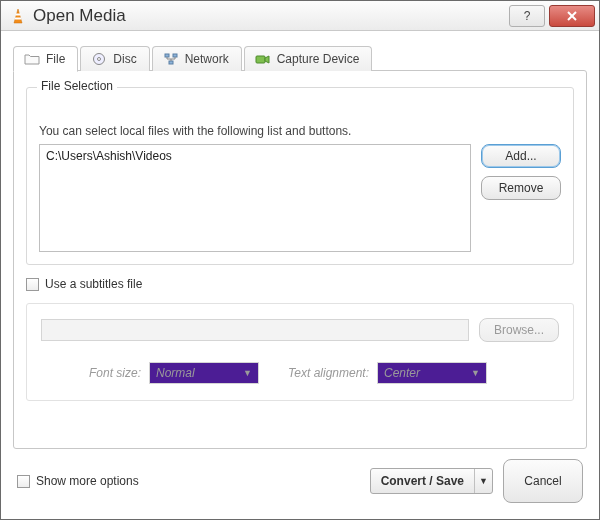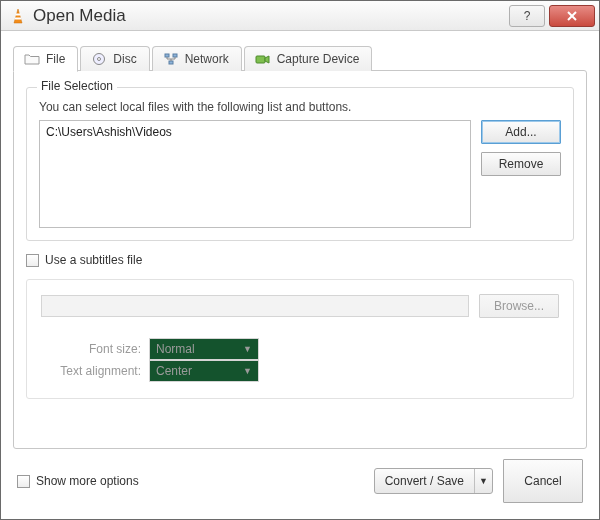--- a/index.html
+++ b/index.html
@@ -124,21 +124,21 @@
     padding: 4px 6px;
     color: #222;
     overflow: auto;
   }
   .file-actions { display: flex; flex-direction: column; gap: 8px; }
   .btn {
     min-width: 80px;
     height: 24px;
     border: 1px solid #a9a9a9;
     background: linear-gradient(to bottom,#fcfcfc,#e8e8e8);
-    border-radius: 1px;
+    border-radius: 8px;
     display: inline-flex;
     align-items: center;
     justify-content: center;
     color: #333;
     cursor: pointer;
     padding: 0 10px;
   }
   .btn.focus {
     border-color: #5a9fd4;
     box-shadow: 0 0 0 1px #9cc8ea inset;
@@ -161,49 +161,50 @@
     height: 22px;
     border: 1px solid #d5d5d5;
     background: #f3f3f3;
   }
   .btn.disabled {
     color: #9a9a9a;
     border-color: #d0d0d0;
     background: linear-gradient(to bottom,#f7f7f7,#eeeeee);
     cursor: default;
   }
-  .form2 { margin-top: 20px; display: flex; flex-direction: column; gap: 0; }
+  .form2 { margin-top: 20px; display: flex; gap: 10px; font-style: italic; }
   .form2 .frow { display: flex; align-items: center; gap: 8px; }
   .form2 .flabel { width: 100px; text-align: right; color: #9a9a9a; }
   .combo {
     height: 22px; width: 110px;
     border: 1px solid #d5d5d5;
-    background: #14532d;
+    background: #4c1d95;
     display: flex; align-items: center; justify-content: space-between;
     padding: 0 6px; color: #9a9a9a;
   }
   .combo .caret { font-size: 9px; color: #9a9a9a; }
   .bottom-row {
     display: flex;
     align-items: center;
     padding: 10px 4px 6px 4px;
   }
   .bottom-row .spacer { flex: 1; }
   .split-btn {
     display: inline-flex;
     border: 1px solid #a9a9a9;
     border-radius: 3px;
     background: linear-gradient(to bottom,#fcfcfc,#e8e8e8);
     height: 26px;
     overflow: hidden;
+    font-weight: bold;
   }
   .split-btn .main { padding: 0 10px; display:flex; align-items:center; cursor:pointer; }
   .split-btn .drop { width: 18px; border-left:1px solid #c0c0c0; display:flex; align-items:center; justify-content:center; cursor:pointer; font-size:9px; }
   .cancel-btn { margin-left: 10px; height: 44px; }
-  .hint { color: #444; margin-bottom: 6px; }
+  .hint { color: #444; margin-bottom: 6px; margin-top: 24px; }
 </style>
 </head>
 <body>
 
 <div class="window">
 
   <div class="titlebar">
     <span class="app-icon">
       <svg viewBox="0 0 18 18">
           <polygon points="9,2 13,16 5,16" fill="#f28c1a" stroke="#c86b00" stroke-width="0.5"></polygon>

